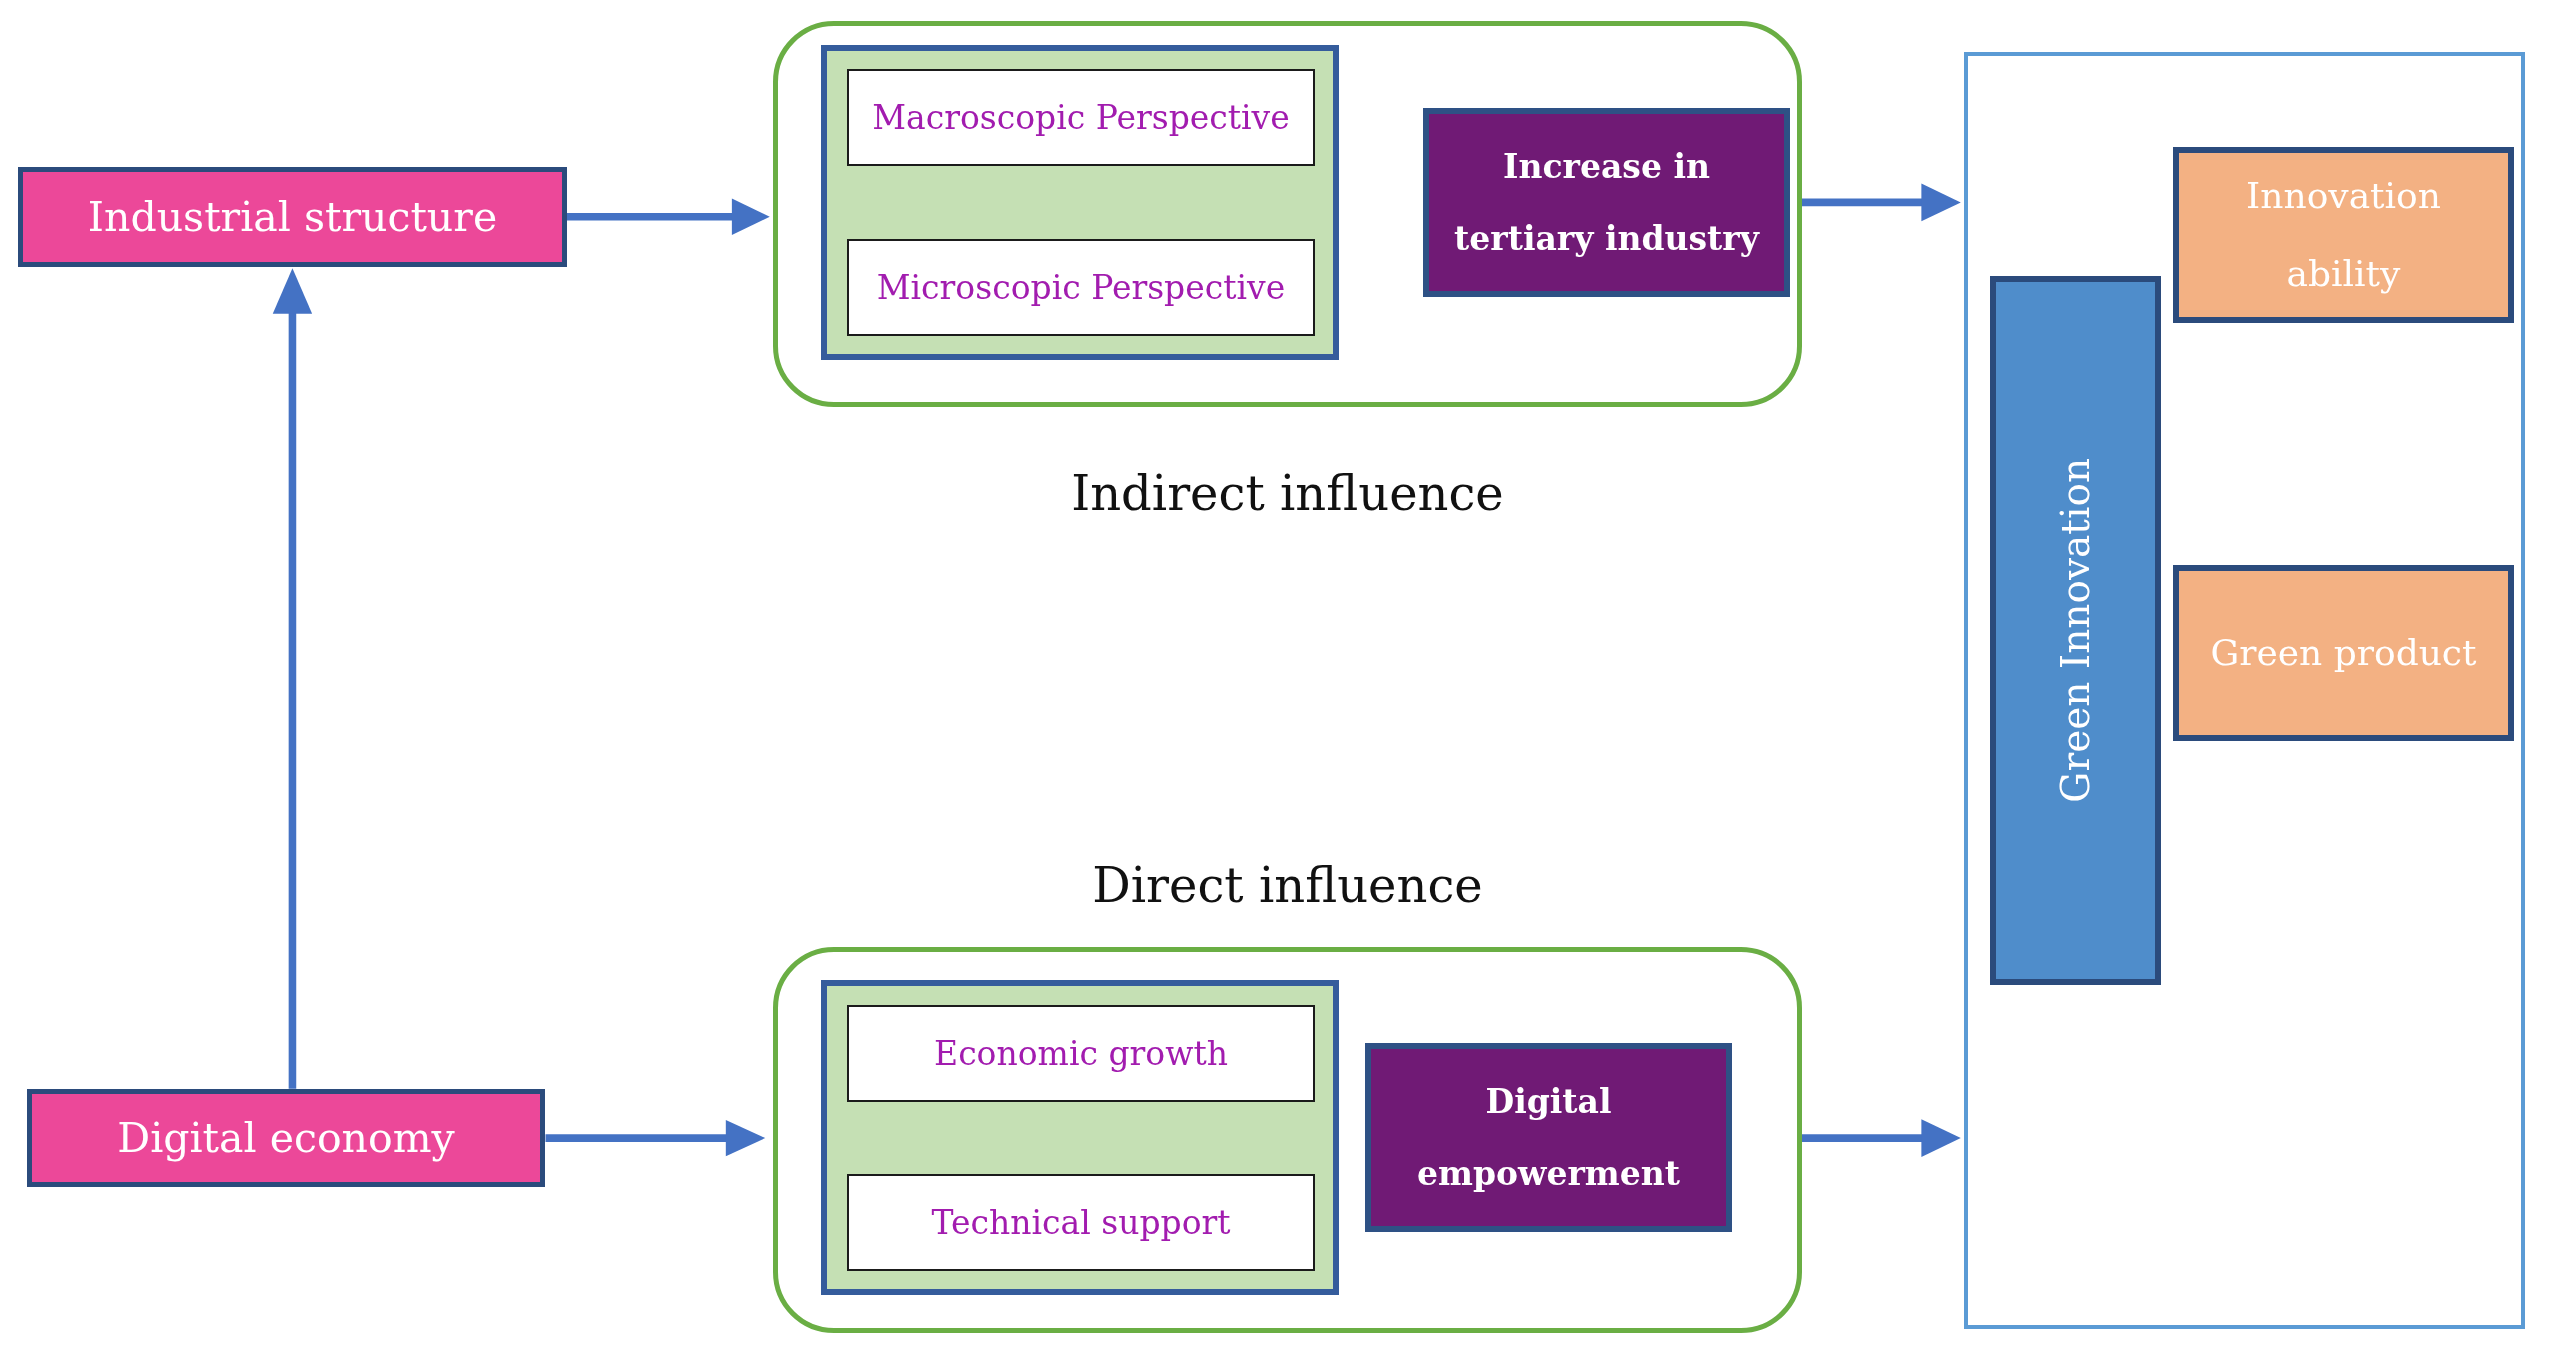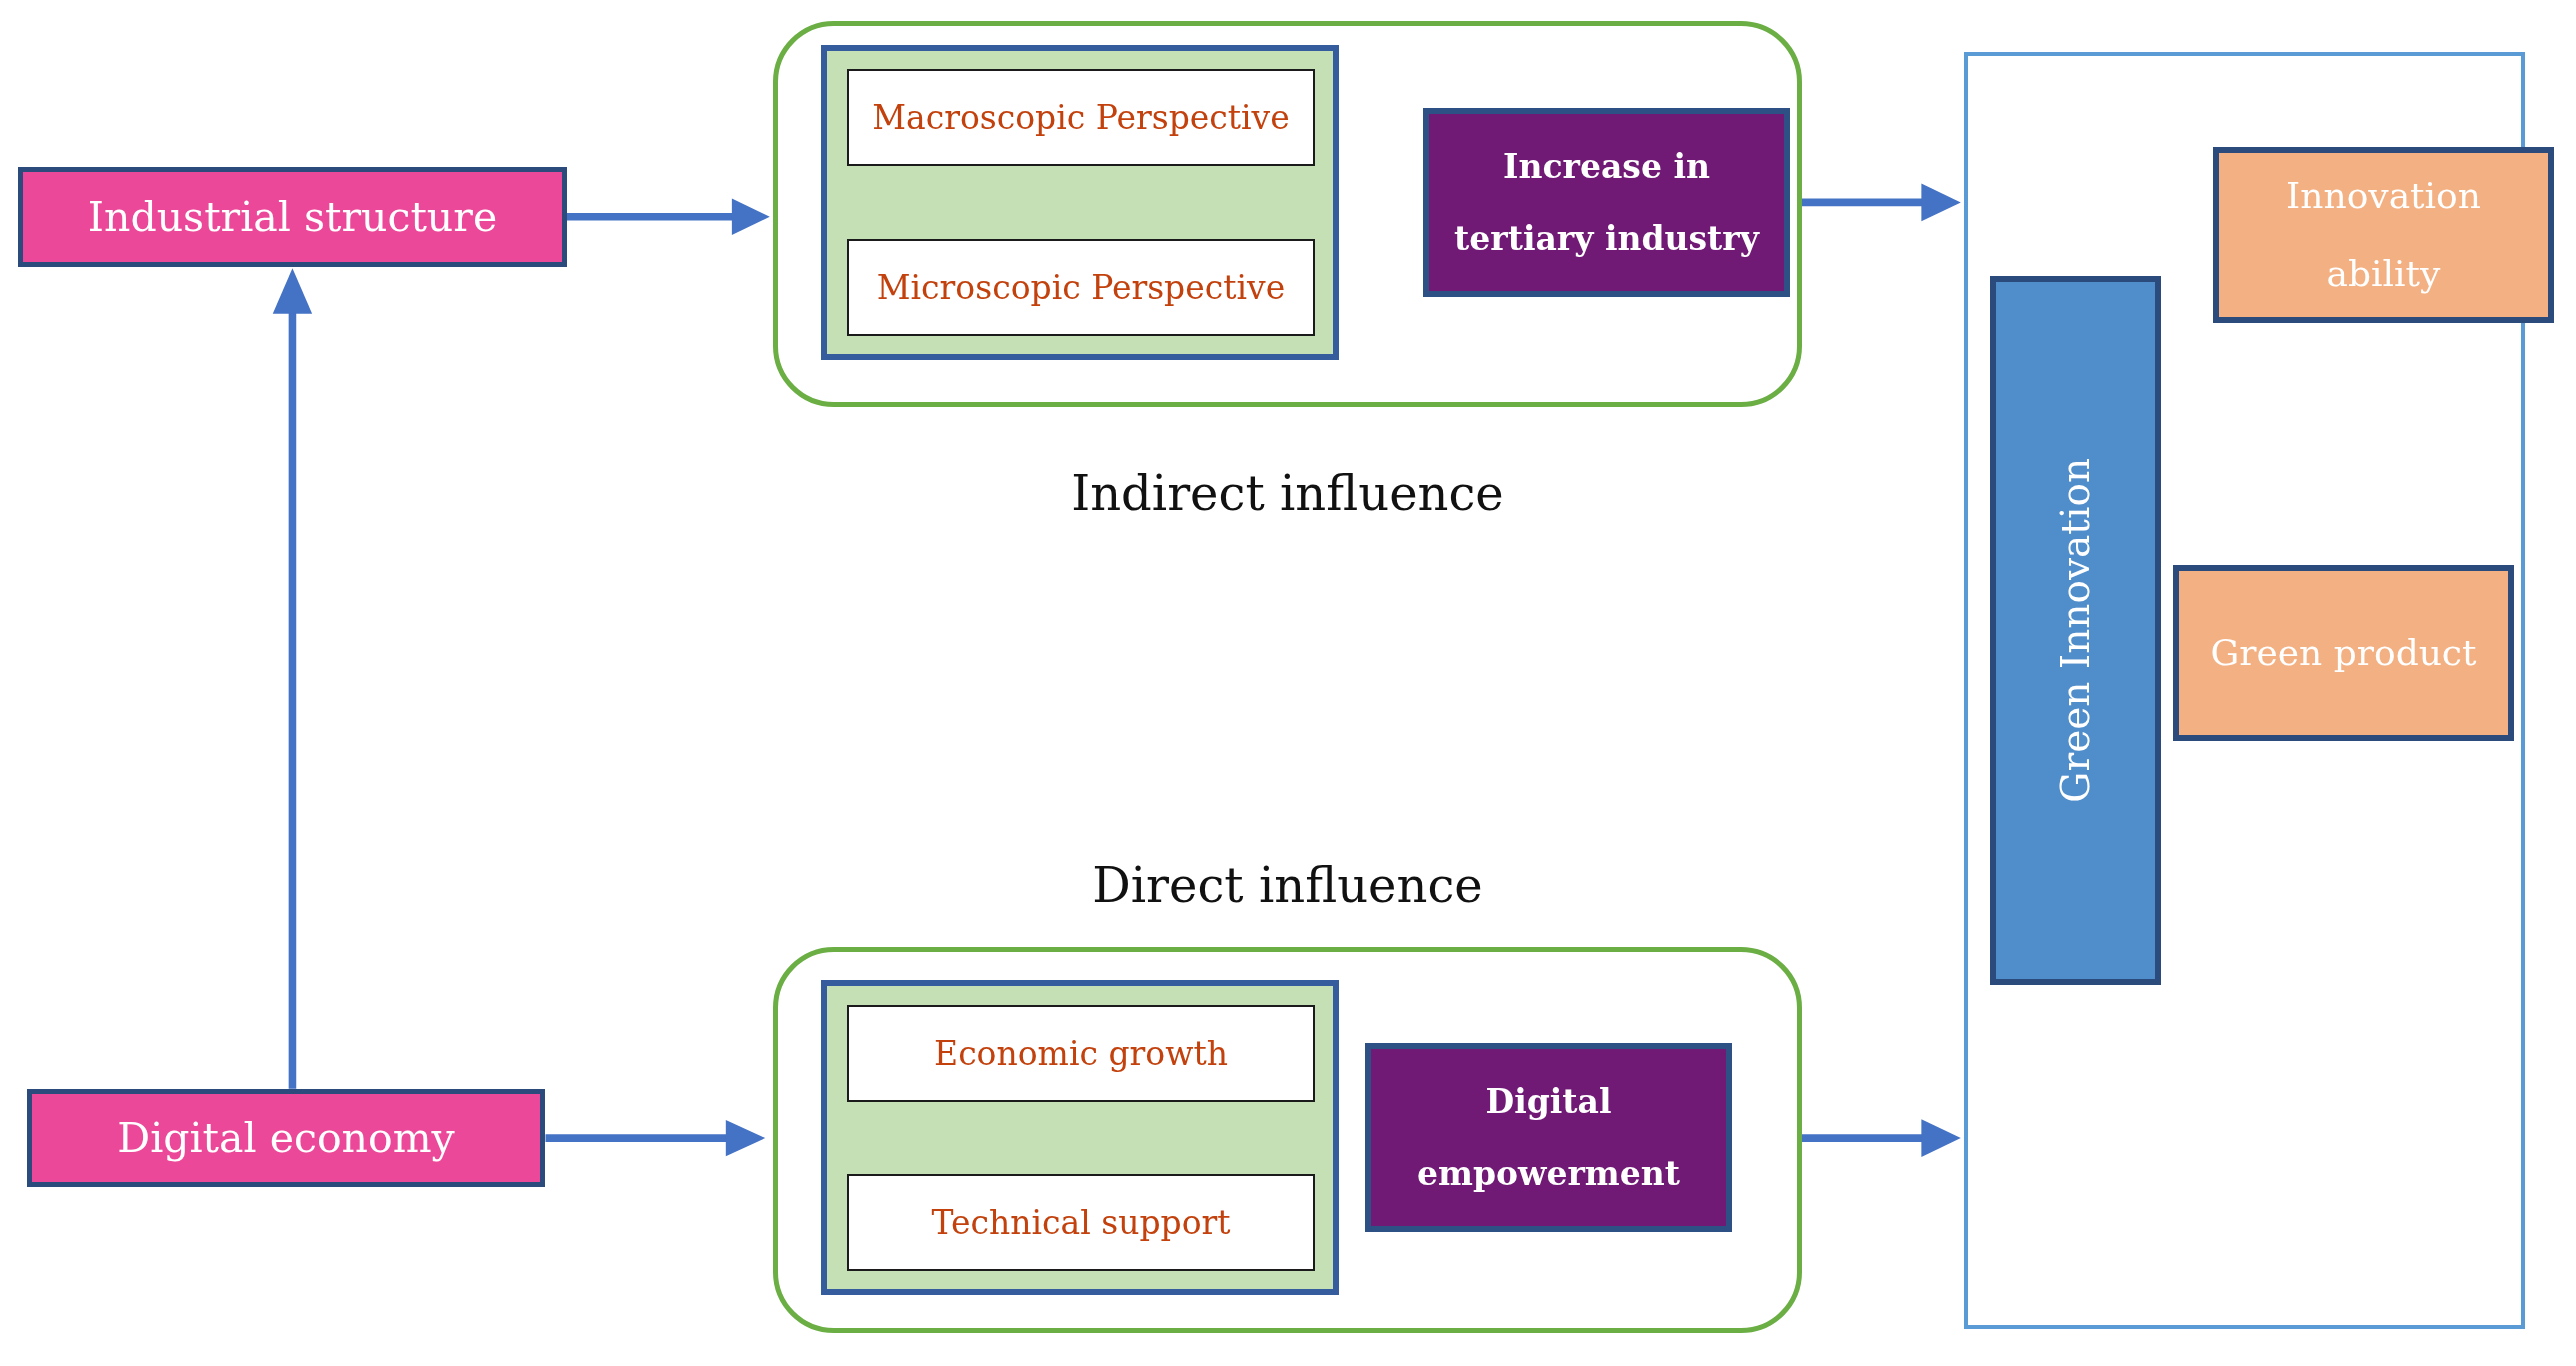--- a/index.html
+++ b/index.html
@@ -39,21 +39,21 @@
   
   .panel-green {
     background: #C5E0B4;
     border: 6px solid #355C9C;
   }
 
   
   .white-box {
     background: #ffffff;
     border: 2.3px solid #1b1b1b;
-    color: #c2410c;
+    color: #a21caf;
     font-size: 33px;
     display: flex;
     align-items: center;
     justify-content: center;
   }
 
   
   .yellow-box {
     background: #701a75;
     border: 6.8px solid #2E5185;
@@ -176,21 +176,21 @@
     <span>Digital</span>
     <span>empowerment</span>
   </div>
 
   <div class="abs right-panel" style="left:1964px; top:52px; width:561px; height:1277px;"></div>
 
   <div class="abs vert-blue" style="left:1990px; top:276px; width:171px; height:709px;">
     <span class="vert-text">Green Innovation</span>
   </div>
 
-  <div class="abs orange-box" style="left:2173px; top:147px; width:341px; height:176px;margin-left:40px;">
+  <div class="abs orange-box" style="left:2173px; top:147px; width:341px; height:176px;">
     <span>Innovation</span>
     <span>ability</span>
   </div>
 
   <div class="abs orange-box" style="left:2173px; top:565px; width:341px; height:176px;">
     <span>Green product</span>
   </div>
 
 
 </div>

